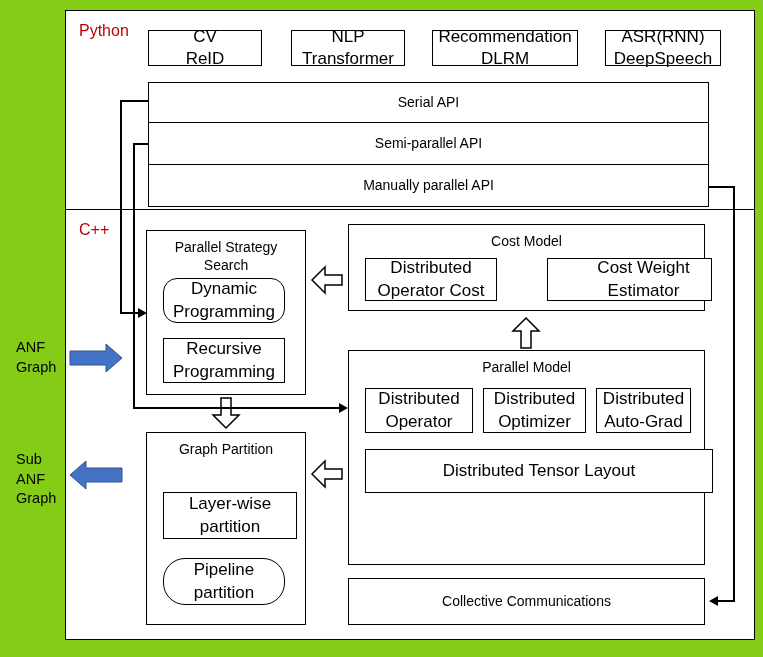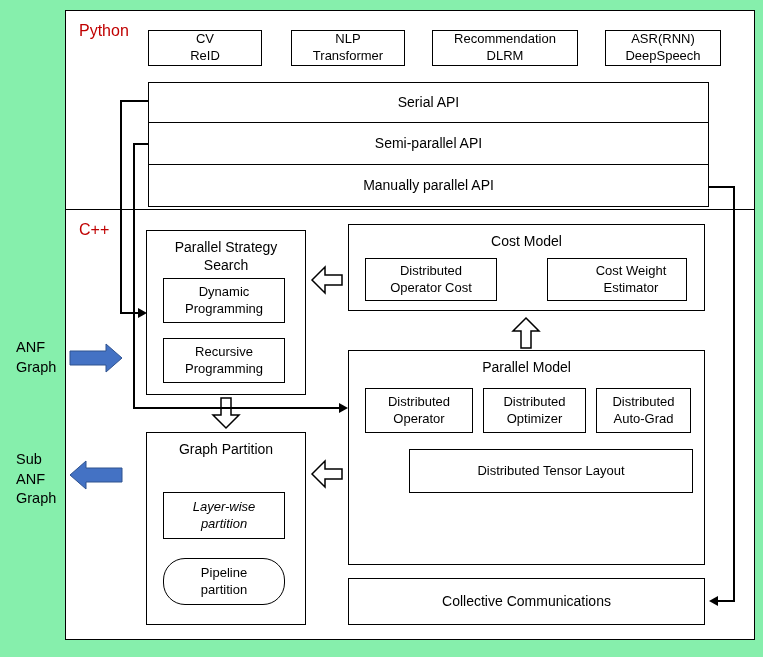--- a/index.html
+++ b/index.html
@@ -2,21 +2,21 @@
 <html><head>
 <meta charset="utf-8">
 <style>
   * { margin: 0; padding: 0; box-sizing: border-box; }
   html, body { background: #fff; }
   body { font-family: "Liberation Sans", sans-serif; color: #000; }
   .canvas {
     position: relative;
     width: 763px;
     height: 657px;
-    background: #86efac;
+    background: #84cc16;
     overflow: hidden;
   }
   .section {
     position: absolute;
     border: 1px solid #000;
     background: #fff;
   }
   .section-label {
     position: absolute;
     font-size: 16px;
@@ -24,21 +24,21 @@
   }
   .box {
     position: absolute;
     background: #fff;
     border: 1px solid #000;
     display: flex;
     align-items: center;
     justify-content: center;
     text-align: center;
     white-space: pre-line;
-    font-size: 13px;
+    font-size: 17px;
     line-height: 1.3;
   }
   .api-bar { font-size: 14px; }
   .group-box {
     position: absolute;
     background: #fff;
     border: 1px solid #000;
     display: flex;
     justify-content: center;
     align-items: flex-start;
@@ -80,42 +80,42 @@
 DLRM</div>
   <div class="box" style="left:605px; top:30px; width:116px; height:36px;">ASR(RNN)
 DeepSpeech</div>
 
   <div class="box api-bar" style="left:148px; top:82px; width:561px; height:41px;">Serial API</div>
   <div class="box api-bar" style="left:148px; top:122px; width:561px; height:43px;">Semi-parallel API</div>
   <div class="box api-bar" style="left:148px; top:164px; width:561px; height:43px;">Manually parallel API</div>
 
   <div class="group-box" style="left:146px; top:230px; width:160px; height:165px;">Parallel Strategy
 Search</div>
-  <div class="box" style="left:163px; top:278px; width:122px; height:45px;">Dynamic
+  <div class="box" style="left:163px; top:278px; width:122px; height:45px;border-radius:14px;">Dynamic
 Programming</div>
   <div class="box" style="left:163px; top:338px; width:122px; height:45px;">Recursive
 Programming</div>
 
   <div class="group-box" style="left:348px; top:224px; width:357px; height:87px;text-align:center;">Cost Model</div>
   <div class="box" style="left:365px; top:258px; width:132px; height:43px;">Distributed
 Operator Cost</div>
-  <div class="box" style="left:547px; top:258px; width:140px; height:43px;padding-left:28px;">Cost Weight
+  <div class="box" style="left:547px; top:258px; width:165px; height:43px;padding-left:28px;">Cost Weight
 Estimator</div>
 
   <div class="group-box" style="left:348px; top:350px; width:357px; height:215px;">Parallel Model</div>
   <div class="box" style="left:365px; top:388px; width:108px; height:45px;">Distributed
 Operator</div>
   <div class="box" style="left:483px; top:388px; width:103px; height:45px;">Distributed
 Optimizer</div>
   <div class="box" style="left:596px; top:388px; width:95px; height:45px;">Distributed
 Auto-Grad</div>
-  <div class="box" style="left:365px; top:449px; width:284px; height:44px;margin-left:44px;">Distributed Tensor Layout</div>
+  <div class="box" style="left:365px; top:449px; width:348px; height:44px;">Distributed Tensor Layout</div>
 
   <div class="group-box" style="left:146px; top:432px; width:160px; height:193px;">Graph Partition</div>
-  <div class="box" style="left:163px; top:492px; width:122px; height:47px;font-style:italic;">Layer-wise
+  <div class="box" style="left:163px; top:492px; width:134px; height:47px;">Layer-wise
 partition</div>
   <div class="box" style="left:163px; top:558px; width:122px; height:47px;border-radius:22px;">Pipeline
 partition</div>
 
   <div class="box api-bar" style="left:348px; top:578px; width:357px; height:47px;">Collective Communications</div>
 
   <div class="side-label" style="left:16px; top:338px;">ANF
 Graph</div>
   <div class="side-label" style="left:16px; top:450px;">Sub
 ANF

